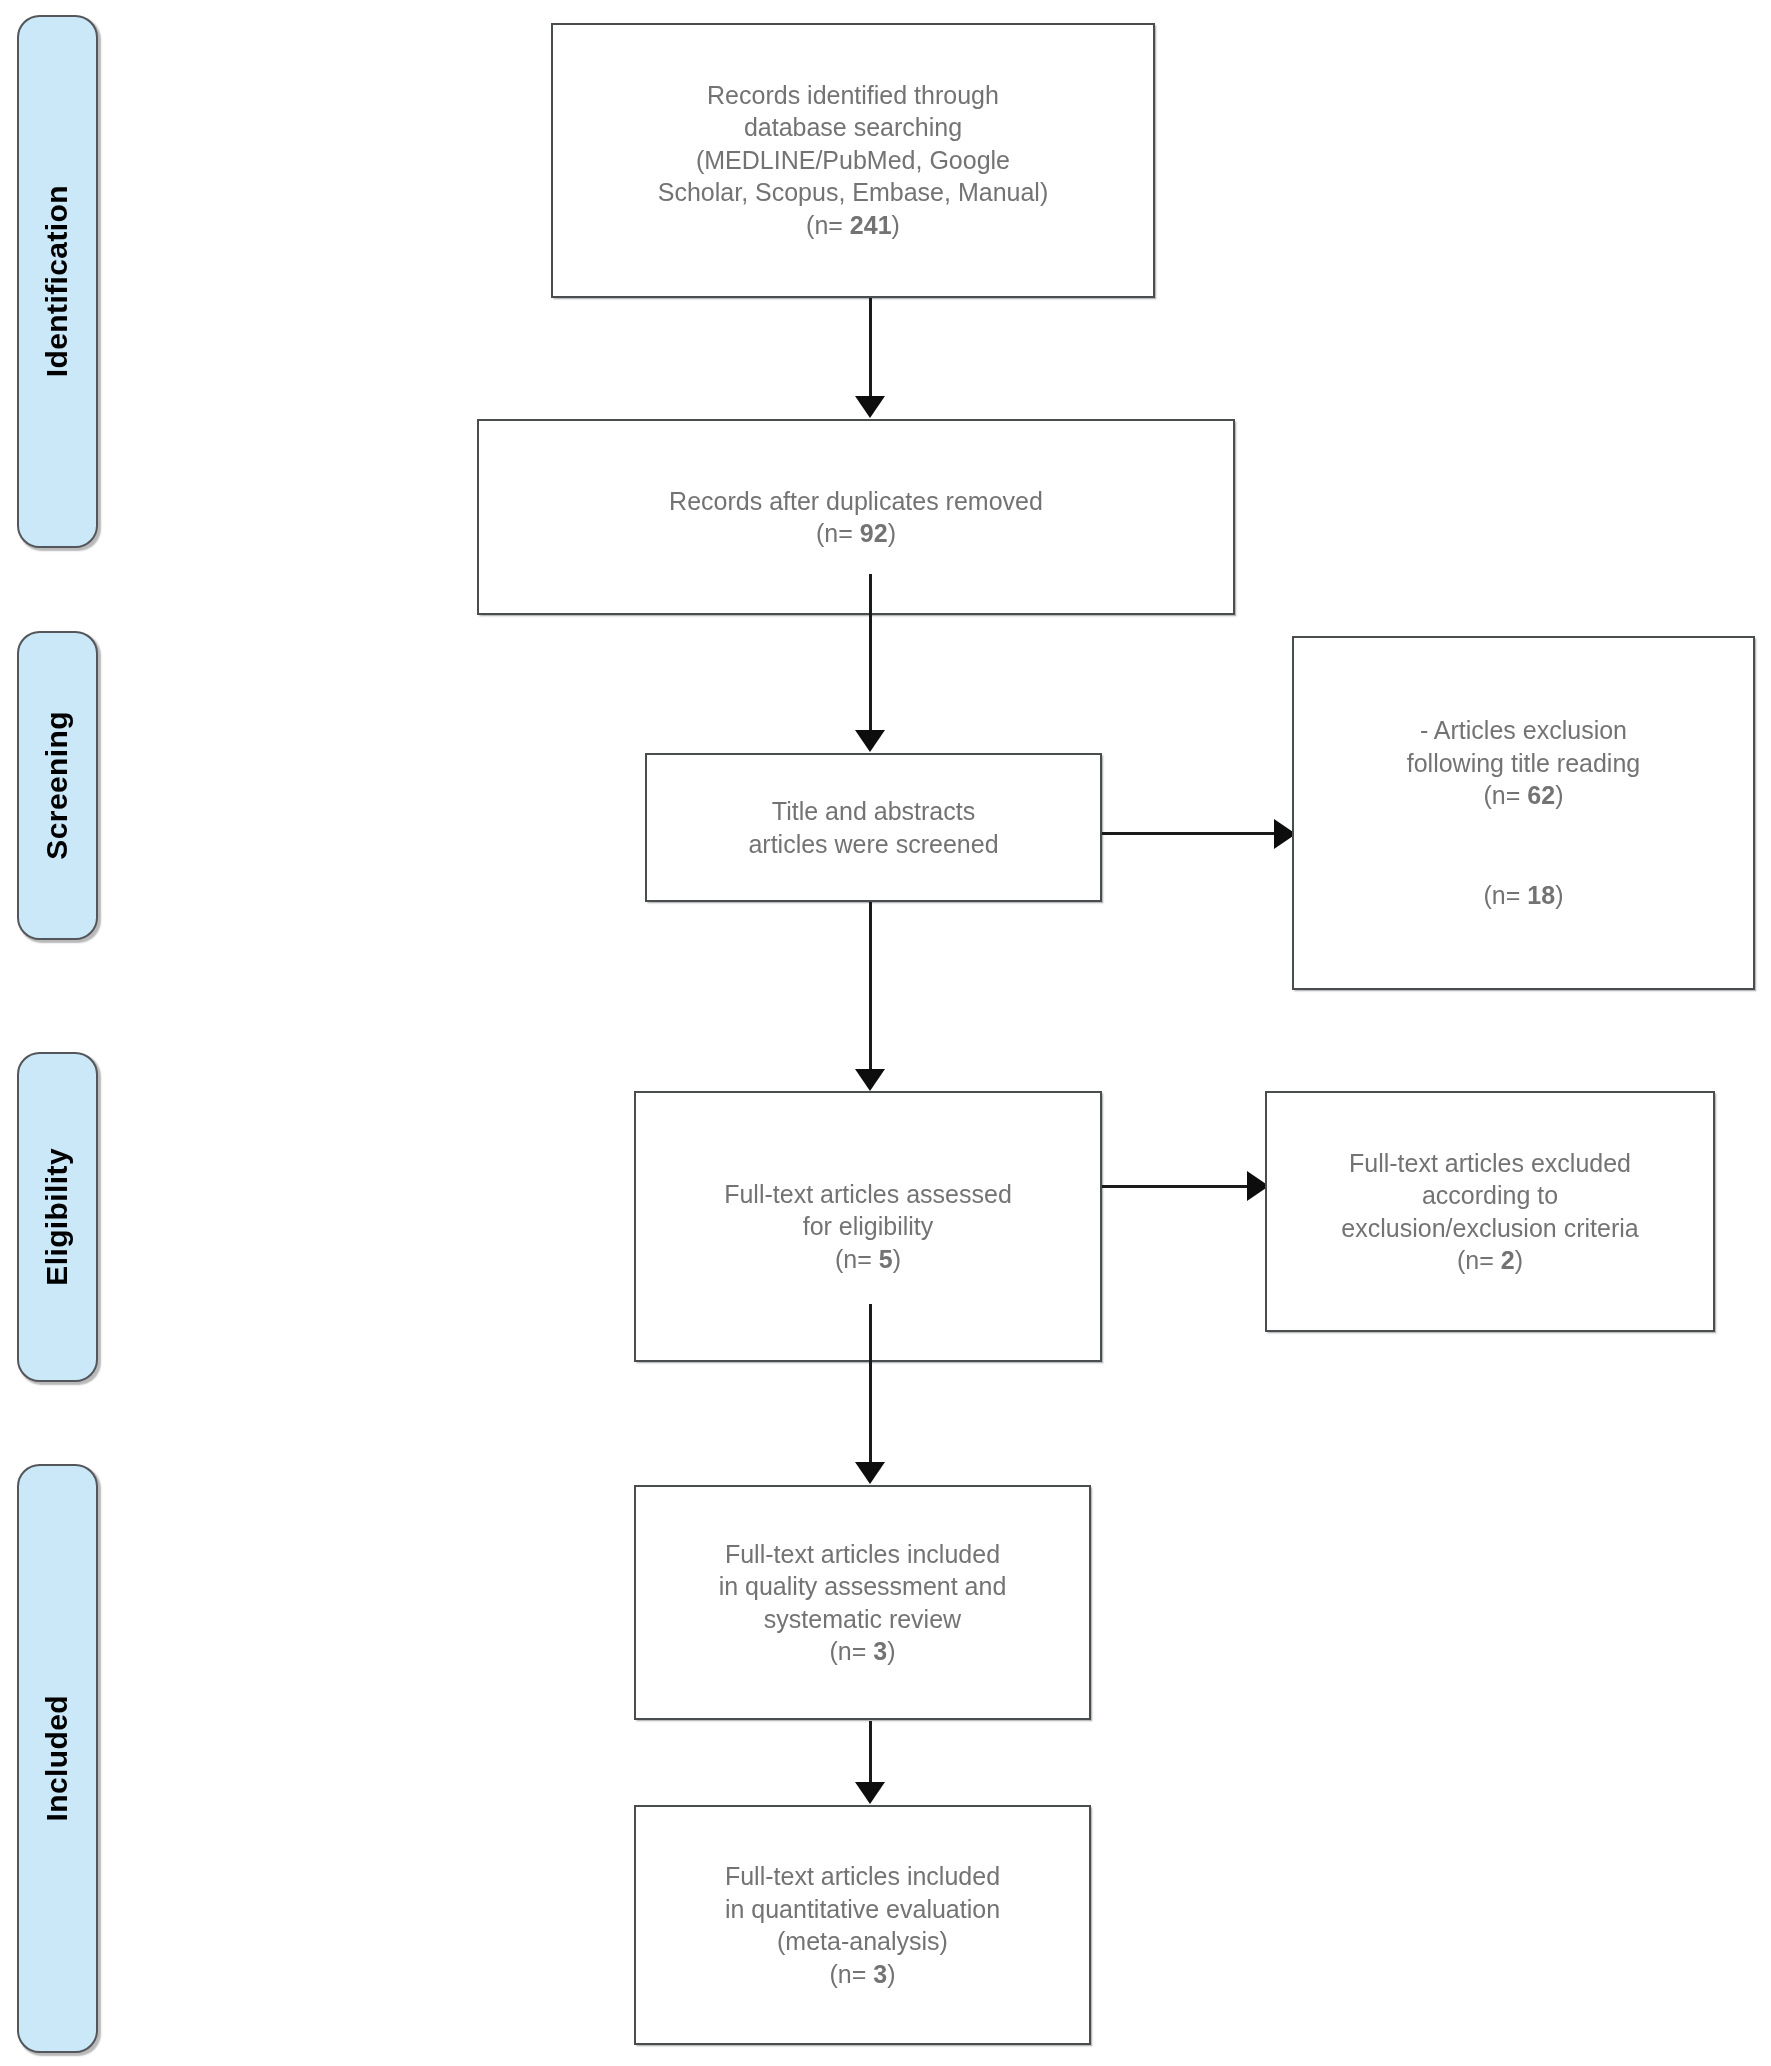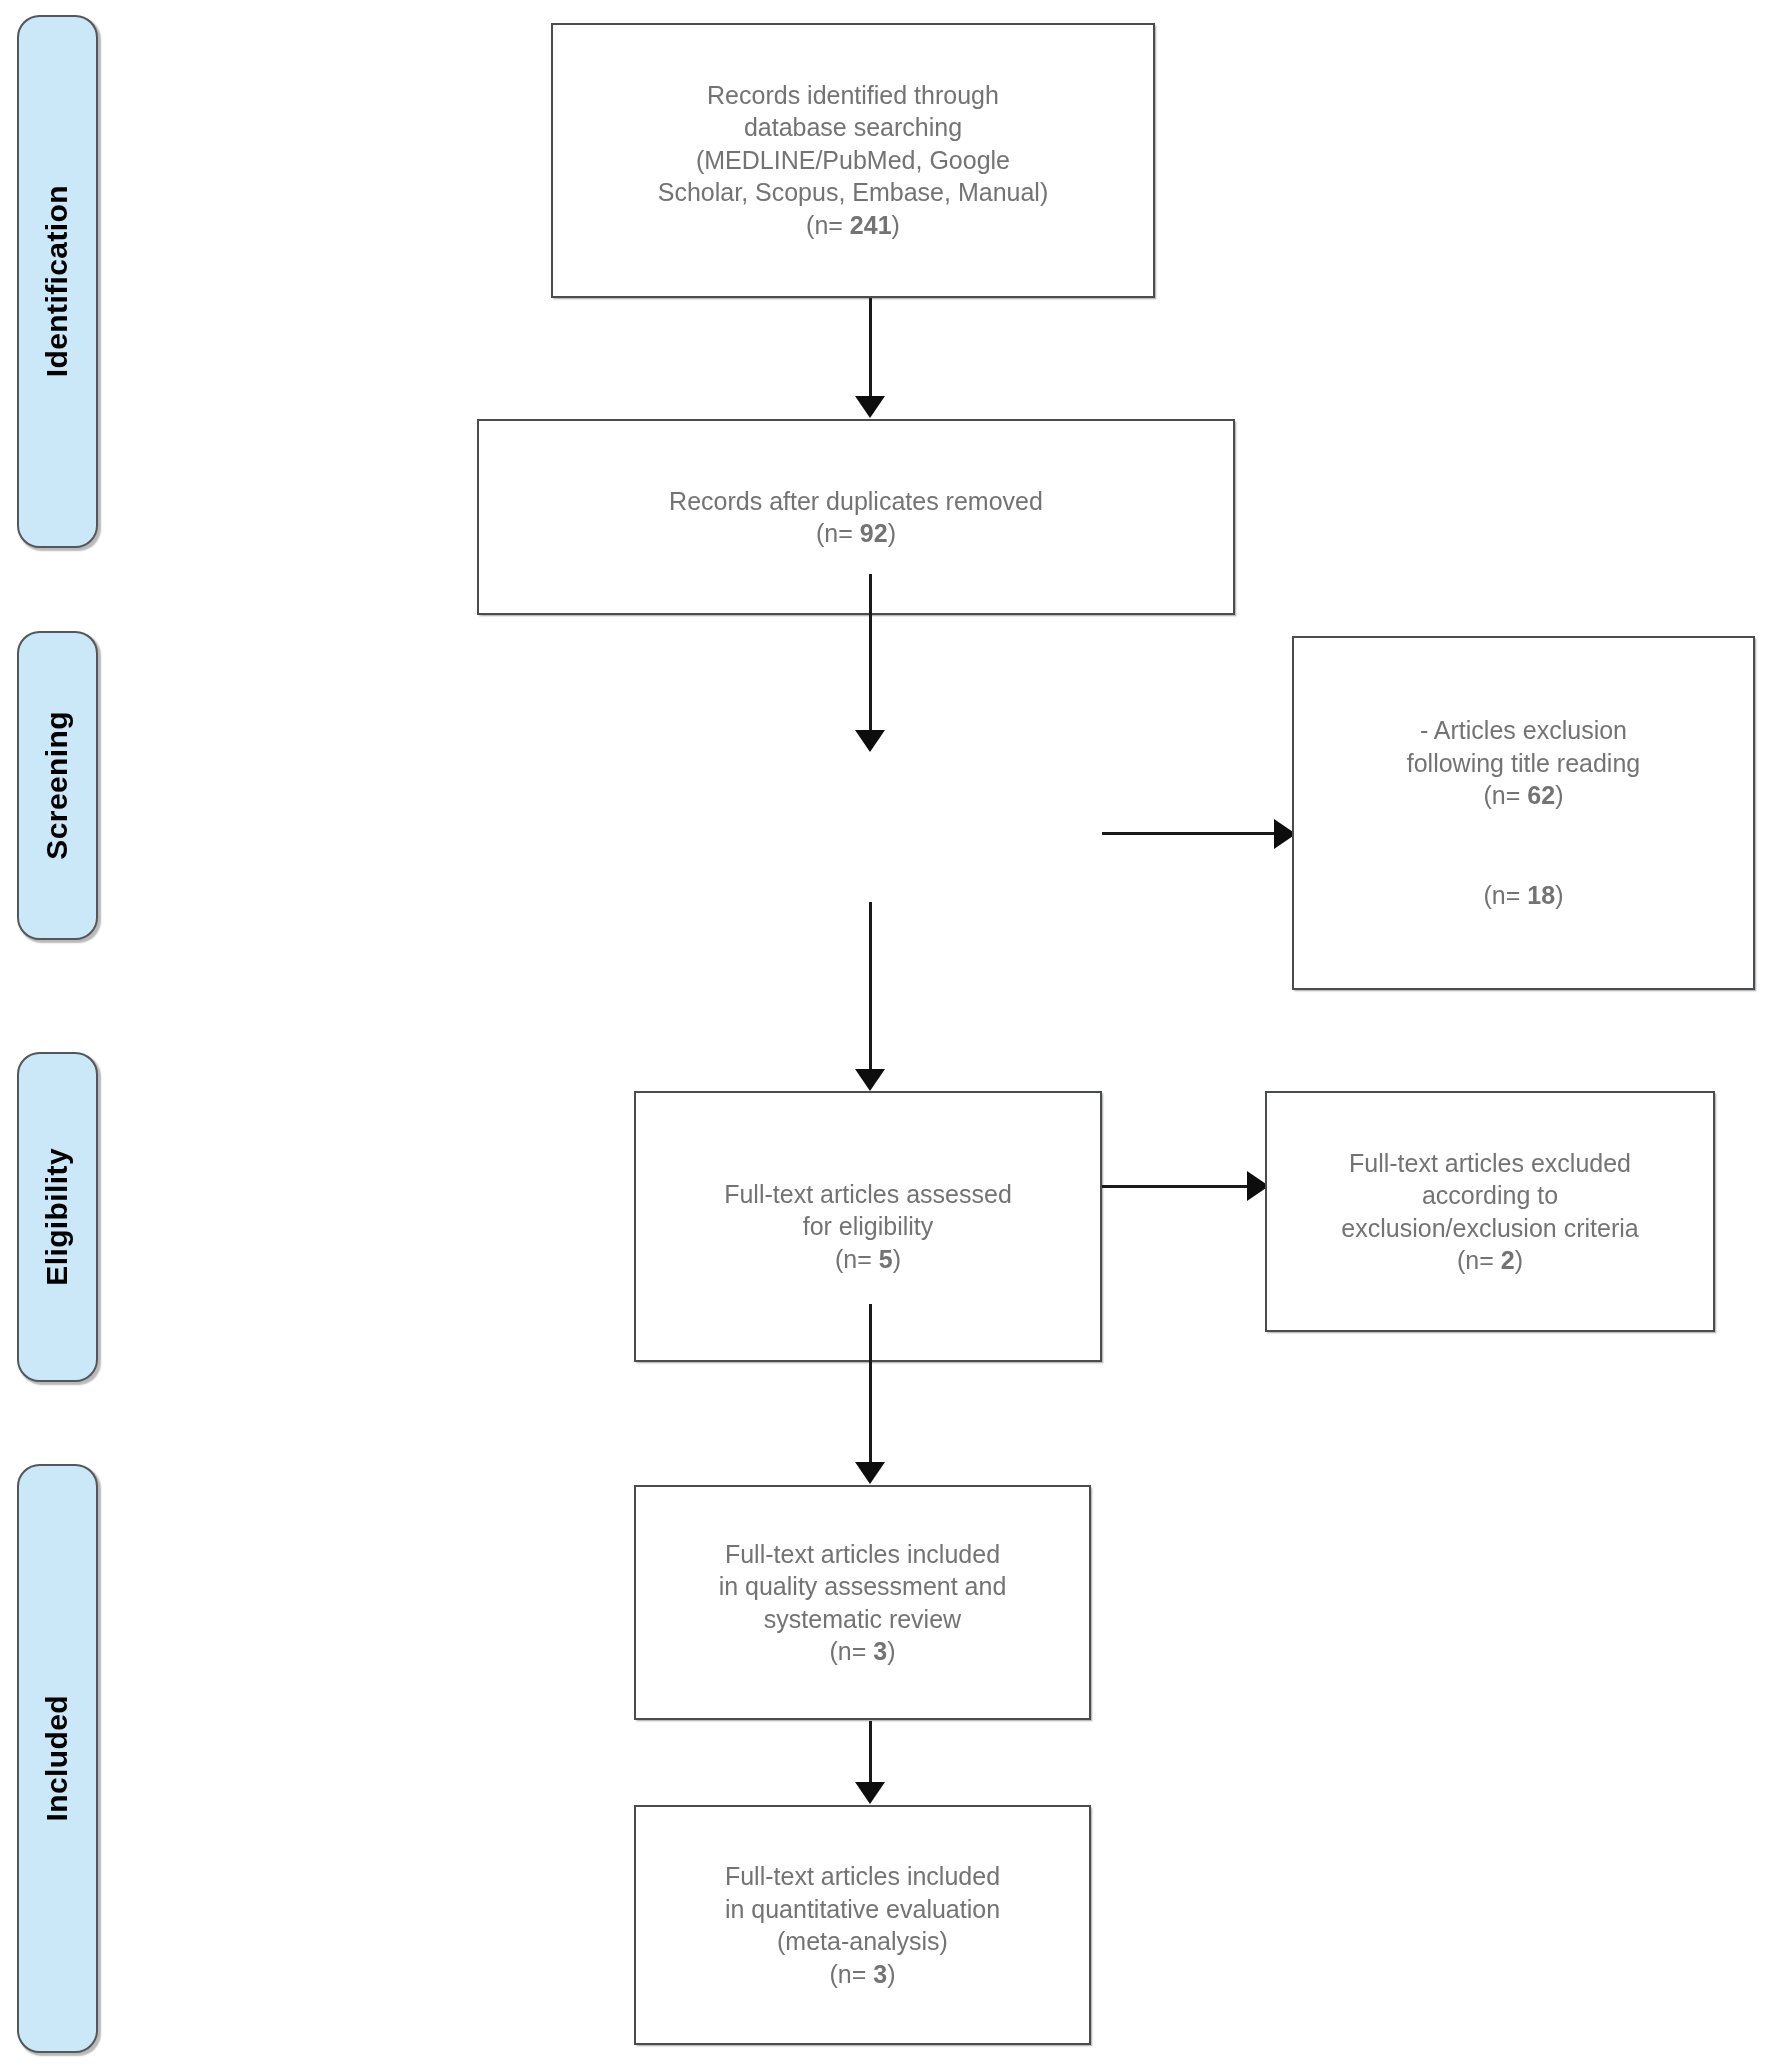--- a/index.html
+++ b/index.html
@@ -122,20 +122,24 @@
   <div class="v-line" style="left:869px; top:298px; width:3px; height:101px;"></div>
   <div class="arrow-down" style="left:855px; top:396px;"></div>
 
   <div class="flow-box" style="left:477px; top:419px; width:758px; height:196px;">
     <div class="box-text"><span>Records after duplicates removed</span><br><span>(n= </span><b>92</b><span>)</span></div>
   </div>
 
   <div class="v-line" style="left:869px; top:574px; width:3px; height:160px;"></div>
   <div class="arrow-down" style="left:855px; top:730px;"></div>
 
+  <div class="flow-box" style="left:645px; top:753px; width:457px; height:149px;">
+    <div class="box-text">Title and abstracts
+articles were screened</div>
+  </div>
 
   <div class="h-line" style="left:1102px; top:832px; width:175px; height:3px;"></div>
   <div class="arrow-right" style="left:1274px; top:819px;"></div>
 
   <div class="flow-box" style="left:1292px; top:636px; width:463px; height:354px; flex-direction:column; justify-content:center;">
     <div class="box-text"><span>- Articles exclusion
 following title reading</span><br><span>(n= </span><b>62</b><span>)</span></div>
     <div style="height:35px;"></div>
     <div class="box-text"><br><span>(n= </span><b>18</b><span>)</span></div>
   </div>

